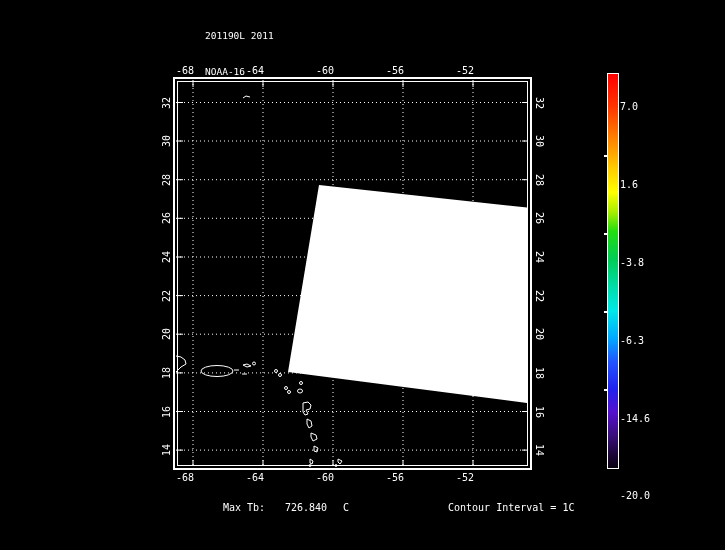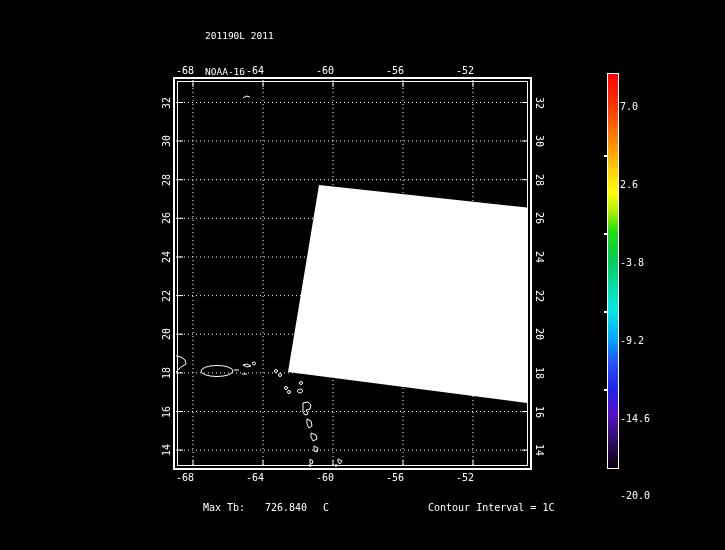--- a/index.html
+++ b/index.html
@@ -19,21 +19,21 @@
     position:absolute;left:607px;top:73px;width:10px;height:394px;
     border:1px solid #fff;box-sizing:content-box;
     background:linear-gradient(to bottom,
       #ff0000 0%, #ff3300 8%, #ff8800 17%, #ffcc00 24%, #ffff00 30%,
       #aaee00 35%, #22dd11 40%, #00cc55 47%, #00ddaa 54%, #00e8e8 60%,
       #00aaff 67%, #2255ff 73%, #2222ee 80%, #5511cc 86%, #380f77 92%,
       #1a0533 97%, #0a0210 100%);
   }
   .cbar-lab{position:absolute;left:620px;font-size:10px;transform:translateY(-50%);margin-top:28px;}
   .cbar-tick{position:absolute;left:604px;width:4px;height:2px;background:#fff;}
-  .f{position:absolute;top:502px;font-size:10px;}
+  .f{position:absolute;top:502px;font-size:10px;margin-left:20px;}
   svg{position:absolute;left:0;top:0;}
 </style>
 </head>
 <body>
 
 <div id="stage">
 
   <div id="title-block">
     <div>201190L 2011</div>
     <div>NOAA-16</div>
@@ -160,23 +160,23 @@
   <span class="ylab-r" style="left:539px;top:372.9px">18</span>
   <span class="ylab-r" style="left:539px;top:411.5px">16</span>
   <span class="ylab-r" style="left:539px;top:450.1px">14</span>
 
   <div id="colorbar"></div>
   <div class="cbar-tick" style="top:155px"></div>
   <div class="cbar-tick" style="top:233px"></div>
   <div class="cbar-tick" style="top:311px"></div>
   <div class="cbar-tick" style="top:389px"></div>
   <span class="cbar-lab" style="top:78px">7.0</span>
-  <span class="cbar-lab" style="top:156px">2.6</span>
+  <span class="cbar-lab" style="top:156px">1.6</span>
   <span class="cbar-lab" style="top:234px">-3.8</span>
-  <span class="cbar-lab" style="top:312px">-9.2</span>
+  <span class="cbar-lab" style="top:312px">-6.3</span>
   <span class="cbar-lab" style="top:390px">-14.6</span>
   <span class="cbar-lab" style="top:467px">-20.0</span>
 
   <span class="f" style="left:203px">Max Tb:</span>
   <span class="f" style="left:265px">726.840</span>
   <span class="f" style="left:323px">C</span>
   <span class="f" style="left:428px">Contour Interval = 1C</span>
 
 </div>
 

